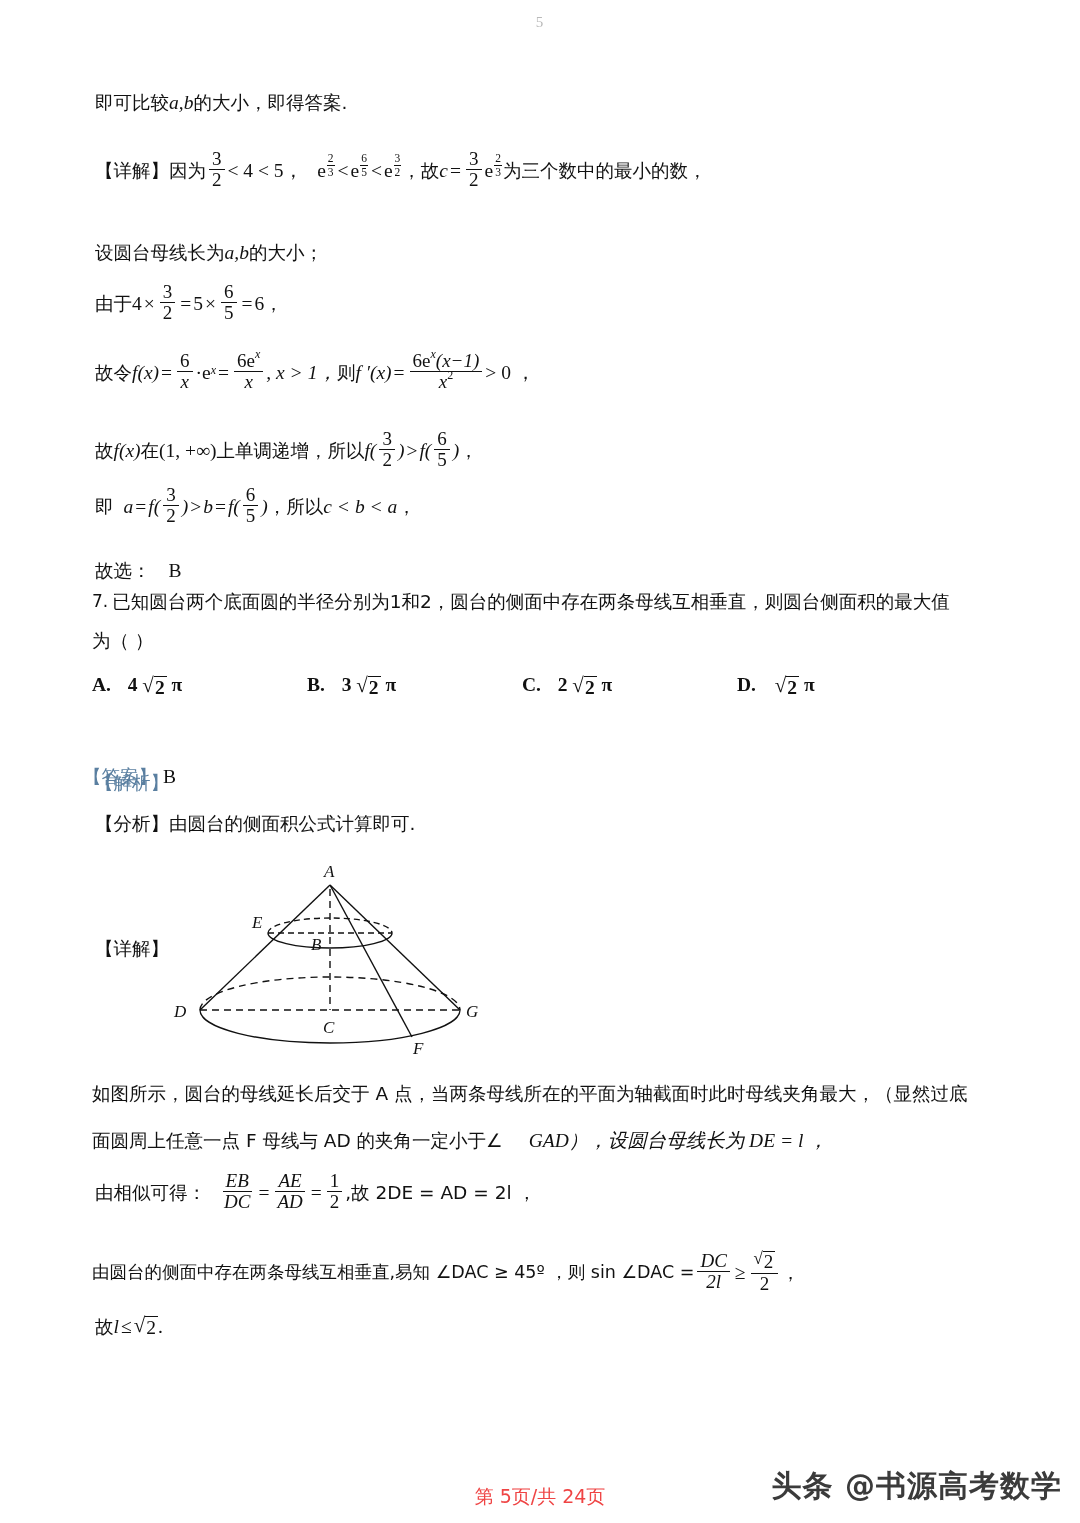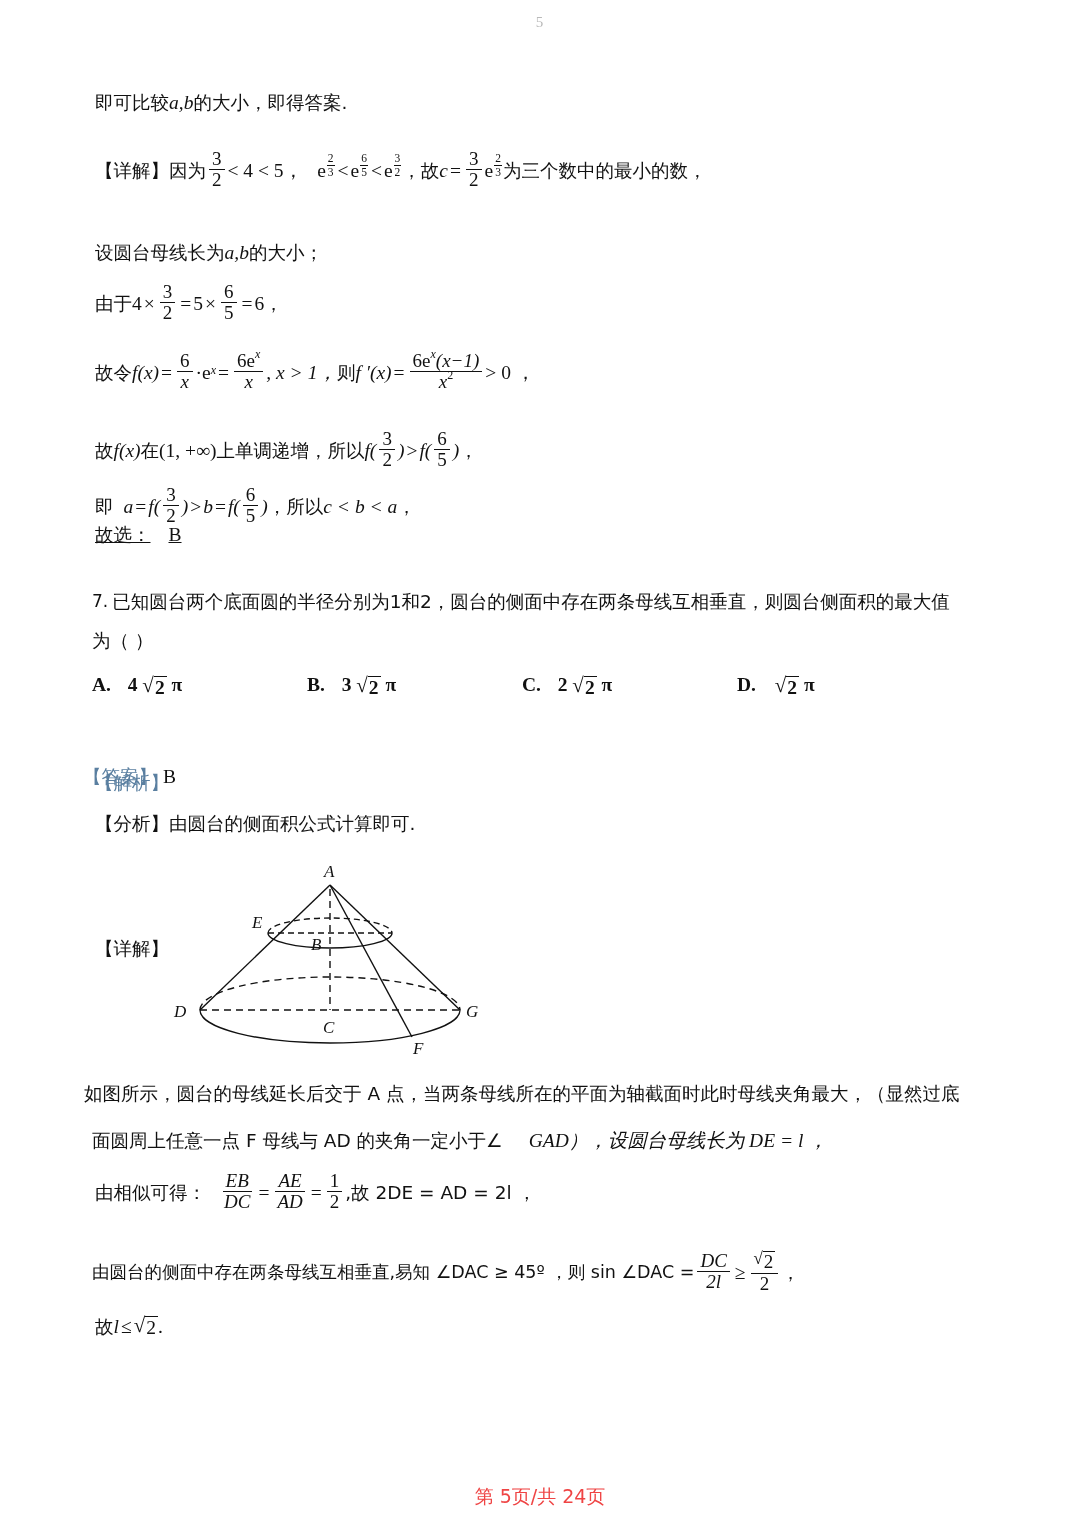--- a/index.html
+++ b/index.html
@@ -45,30 +45,30 @@
 
   
   .line { display: flex; align-items: center; flex-wrap: wrap; }
   .r1 { position: absolute; left: 95px; top: 88px; }
   .r2 { position: absolute; left: 95px; top: 150px; }
   .r3 { position: absolute; left: 95px; top: 238px; }
   .r4 { position: absolute; left: 95px; top: 283px; }
   .r5 { position: absolute; left: 95px; top: 352px; }
   .r6 { position: absolute; left: 95px; top: 430px; }
   .r7 { position: absolute; left: 95px; top: 486px; }
-  .r8 { position: absolute; left: 95px; top: 520px; text-decoration: underline; }
+  .r8 { position: absolute; left: 95px; top: 556px; }
   .q7 { position: absolute; left: 92px; top: 588px; width: 900px; }
   .q7b { position: absolute; left: 92px; top: 627px; }
   .opts { position: absolute; left: 92px; top: 670px; width: 900px; }
   .ans { position: absolute; left: 83px; top: 728px; margin-top: 34px; }
   .jx  { position: absolute; left: 95px; top: 769px; }
   .fx  { position: absolute; left: 95px; top: 810px; }
   .xj-label { position: absolute; left: 95px; top: 935px; }
   .fig-wrap { position: absolute; left: 160px; top: 855px; width: 400px; height: 210px; }
-  .p1 { position: absolute; left: 84px; top: 1080px; width: 900px; }
+  .p1 { position: absolute; left: 92px; top: 1080px; width: 900px; }
   .p2 { position: absolute; left: 92px; top: 1126px; width: 900px; }
   .p3 { position: absolute; left: 95px; top: 1172px; }
   .p4 { position: absolute; left: 92px; top: 1250px; width: 900px; }
   .p5 { position: absolute; left: 95px; top: 1312px; }
 
   
   .frac {
     display: inline-flex;
     flex-direction: column;
     align-items: center;
@@ -459,14 +459,15 @@
     <span class="mi">l</span>
     <span class="op mn">≤</span>
     <span class="sqrt">
       <span class="radical">√</span>
       <span class="rad-body mn">2</span>
     </span>
     <span class="mn">.</span>
   </div>
 
   <div class="footer">第 5页/共 24页</div>
+  <div class="watermark">头条 @书源高考数学</div>
 
 </div>
 
 </body></html>

